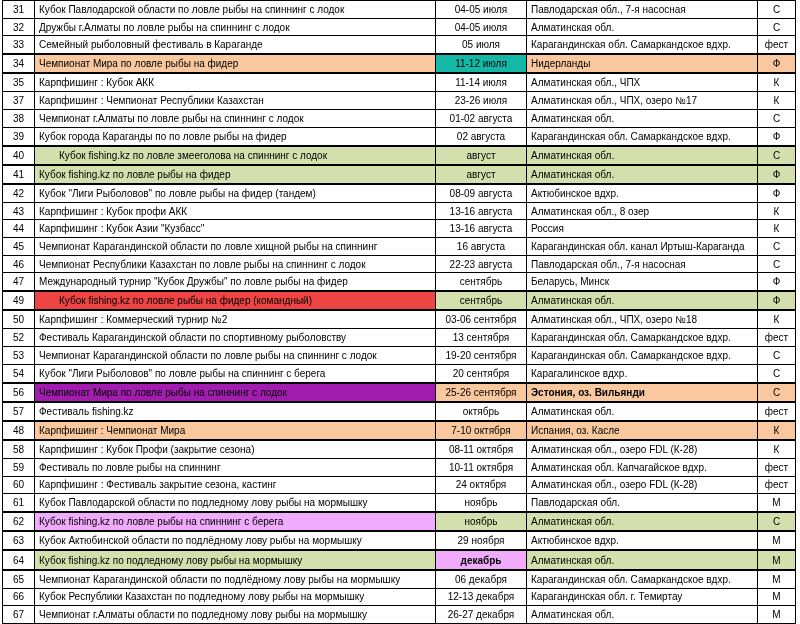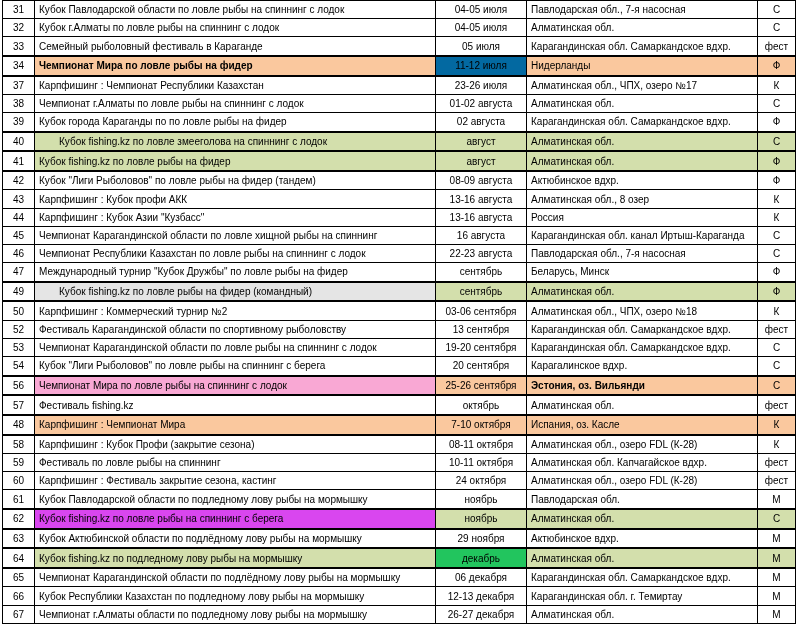--- a/index.html
+++ b/index.html
@@ -52,38 +52,45 @@
   <tbody id="schedule-body">
       <tr>
         <td class="c-num">31</td>
         <td class="c-event">Кубок Павлодарской области по ловле рыбы на спиннинг с лодок</td>
         <td class="c-date">04-05 июля</td>
         <td class="c-loc">Павлодарская обл., 7-я насосная</td>
         <td class="c-cat">С</td>
       </tr>
       <tr>
         <td class="c-num">32</td>
-        <td class="c-event">Кубок г.Алматы по ловле рыбы на спиннинг с лодок</td>
+        <td class="c-event">Дружбы г.Алматы по ловле рыбы на спиннинг с лодок</td>
         <td class="c-date">04-05 июля</td>
         <td class="c-loc">Алматинская обл.</td>
         <td class="c-cat">С</td>
       </tr>
       <tr>
         <td class="c-num">33</td>
         <td class="c-event">Семейный  рыболовный фестиваль в Караганде</td>
         <td class="c-date">05 июля</td>
         <td class="c-loc">Карагандинская обл. Самаркандское вдхр.</td>
         <td class="c-cat">фест</td>
       </tr>
       <tr class="hl">
         <td class="c-num">34</td>
-        <td class="c-event" style="background: rgb(250, 200, 158); font-weight: bold;">Чемпионат Мира по ловле рыбы на фидер</td>
-        <td class="c-date" style="background: #0369a1;">11-12 июля</td>
+        <td class="c-event" style="background: rgb(250, 200, 158);">Чемпионат Мира по ловле рыбы на фидер</td>
+        <td class="c-date" style="background: #14b8a6;">11-12 июля</td>
         <td class="c-loc" style="background: rgb(250, 200, 158);">Нидерланды</td>
         <td class="c-cat" style="background: rgb(250, 200, 158);">Ф</td>
+      </tr>
+      <tr>
+        <td class="c-num">35</td>
+        <td class="c-event">Карпфишинг : Кубок АКК</td>
+        <td class="c-date">11-14 июля</td>
+        <td class="c-loc">Алматинская обл., ЧПХ</td>
+        <td class="c-cat">К</td>
       </tr>
       <tr>
         <td class="c-num">37</td>
         <td class="c-event">Карпфишинг : Чемпионат Республики Казахстан</td>
         <td class="c-date">23-26 июля</td>
         <td class="c-loc">Алматинская обл., ЧПХ, озеро №17</td>
         <td class="c-cat">К</td>
       </tr>
       <tr>
         <td class="c-num">38</td>
@@ -150,21 +157,21 @@
       </tr>
       <tr>
         <td class="c-num">47</td>
         <td class="c-event">Международный турнир "Кубок Дружбы" по ловле рыбы на фидер</td>
         <td class="c-date">сентябрь</td>
         <td class="c-loc">Беларусь, Минск</td>
         <td class="c-cat">Ф</td>
       </tr>
       <tr class="hl">
         <td class="c-num">49</td>
-        <td class="c-event" style="background: #e5e5e5; padding-left: 24px;">Кубок fishing.kz по ловле рыбы на фидер (командный)</td>
+        <td class="c-event" style="background: #ef4444; padding-left: 24px;">Кубок fishing.kz по ловле рыбы на фидер (командный)</td>
         <td class="c-date" style="background: rgb(211, 223, 172);">сентябрь</td>
         <td class="c-loc" style="background: rgb(211, 223, 172);">Алматинская обл.</td>
         <td class="c-cat" style="background: rgb(211, 223, 172);">Ф</td>
       </tr>
       <tr>
         <td class="c-num">50</td>
         <td class="c-event">Карпфишинг : Коммерческий турнир №2</td>
         <td class="c-date">03-06 сентября</td>
         <td class="c-loc">Алматинская обл., ЧПХ, озеро №18</td>
         <td class="c-cat">К</td>
@@ -185,21 +192,21 @@
       </tr>
       <tr>
         <td class="c-num">54</td>
         <td class="c-event">Кубок "Лиги Рыболовов" по ловле рыбы на спиннинг с берега</td>
         <td class="c-date">20 сентября</td>
         <td class="c-loc">Карагалинское вдхр.</td>
         <td class="c-cat">С</td>
       </tr>
       <tr class="hl">
         <td class="c-num">56</td>
-        <td class="c-event" style="background: #f9a8d4;">Чемпионат Мира по ловле рыбы на спиннинг с лодок</td>
+        <td class="c-event" style="background: #a21caf;">Чемпионат Мира по ловле рыбы на спиннинг с лодок</td>
         <td class="c-date" style="background: rgb(250, 200, 158);">25-26 сентября</td>
         <td class="c-loc" style="background: rgb(250, 200, 158); font-weight: bold;">Эстония, оз. Вильянди</td>
         <td class="c-cat" style="background: rgb(250, 200, 158);">С</td>
       </tr>
       <tr>
         <td class="c-num">57</td>
         <td class="c-event">Фестиваль fishing.kz</td>
         <td class="c-date">октябрь</td>
         <td class="c-loc">Алматинская обл.</td>
         <td class="c-cat">фест</td>
@@ -234,36 +241,36 @@
       </tr>
       <tr>
         <td class="c-num">61</td>
         <td class="c-event">Кубок Павлодарской области по подледному лову рыбы на мормышку</td>
         <td class="c-date">ноябрь</td>
         <td class="c-loc">Павлодарская обл.</td>
         <td class="c-cat">М</td>
       </tr>
       <tr class="hl">
         <td class="c-num">62</td>
-        <td class="c-event" style="background: #d946ef;">Кубок fishing.kz по ловле рыбы на спиннинг с берега</td>
+        <td class="c-event" style="background: #f0abfc;">Кубок fishing.kz по ловле рыбы на спиннинг с берега</td>
         <td class="c-date" style="background: rgb(211, 223, 172);">ноябрь</td>
         <td class="c-loc" style="background: rgb(211, 223, 172);">Алматинская обл.</td>
         <td class="c-cat" style="background: rgb(211, 223, 172);">С</td>
       </tr>
       <tr>
         <td class="c-num">63</td>
         <td class="c-event">Кубок Актюбинской области по подлёдному лову рыбы на мормышку</td>
         <td class="c-date">29 ноября</td>
         <td class="c-loc">Актюбинское вдхр.</td>
         <td class="c-cat">М</td>
       </tr>
       <tr class="hl">
         <td class="c-num">64</td>
         <td class="c-event" style="background: rgb(211, 223, 172);">Кубок fishing.kz по подледному лову рыбы на мормышку</td>
-        <td class="c-date" style="background: #22c55e;">декабрь</td>
+        <td class="c-date" style="background: #f0abfc; font-weight: bold;">декабрь</td>
         <td class="c-loc" style="background: rgb(211, 223, 172);">Алматинская обл.</td>
         <td class="c-cat" style="background: rgb(211, 223, 172);">М</td>
       </tr>
       <tr>
         <td class="c-num">65</td>
         <td class="c-event">Чемпионат Карагандинской области по подлёдному лову рыбы на мормышку</td>
         <td class="c-date">06 декабря</td>
         <td class="c-loc">Карагандинская обл. Самаркандское вдхр.</td>
         <td class="c-cat">М</td>
       </tr>

